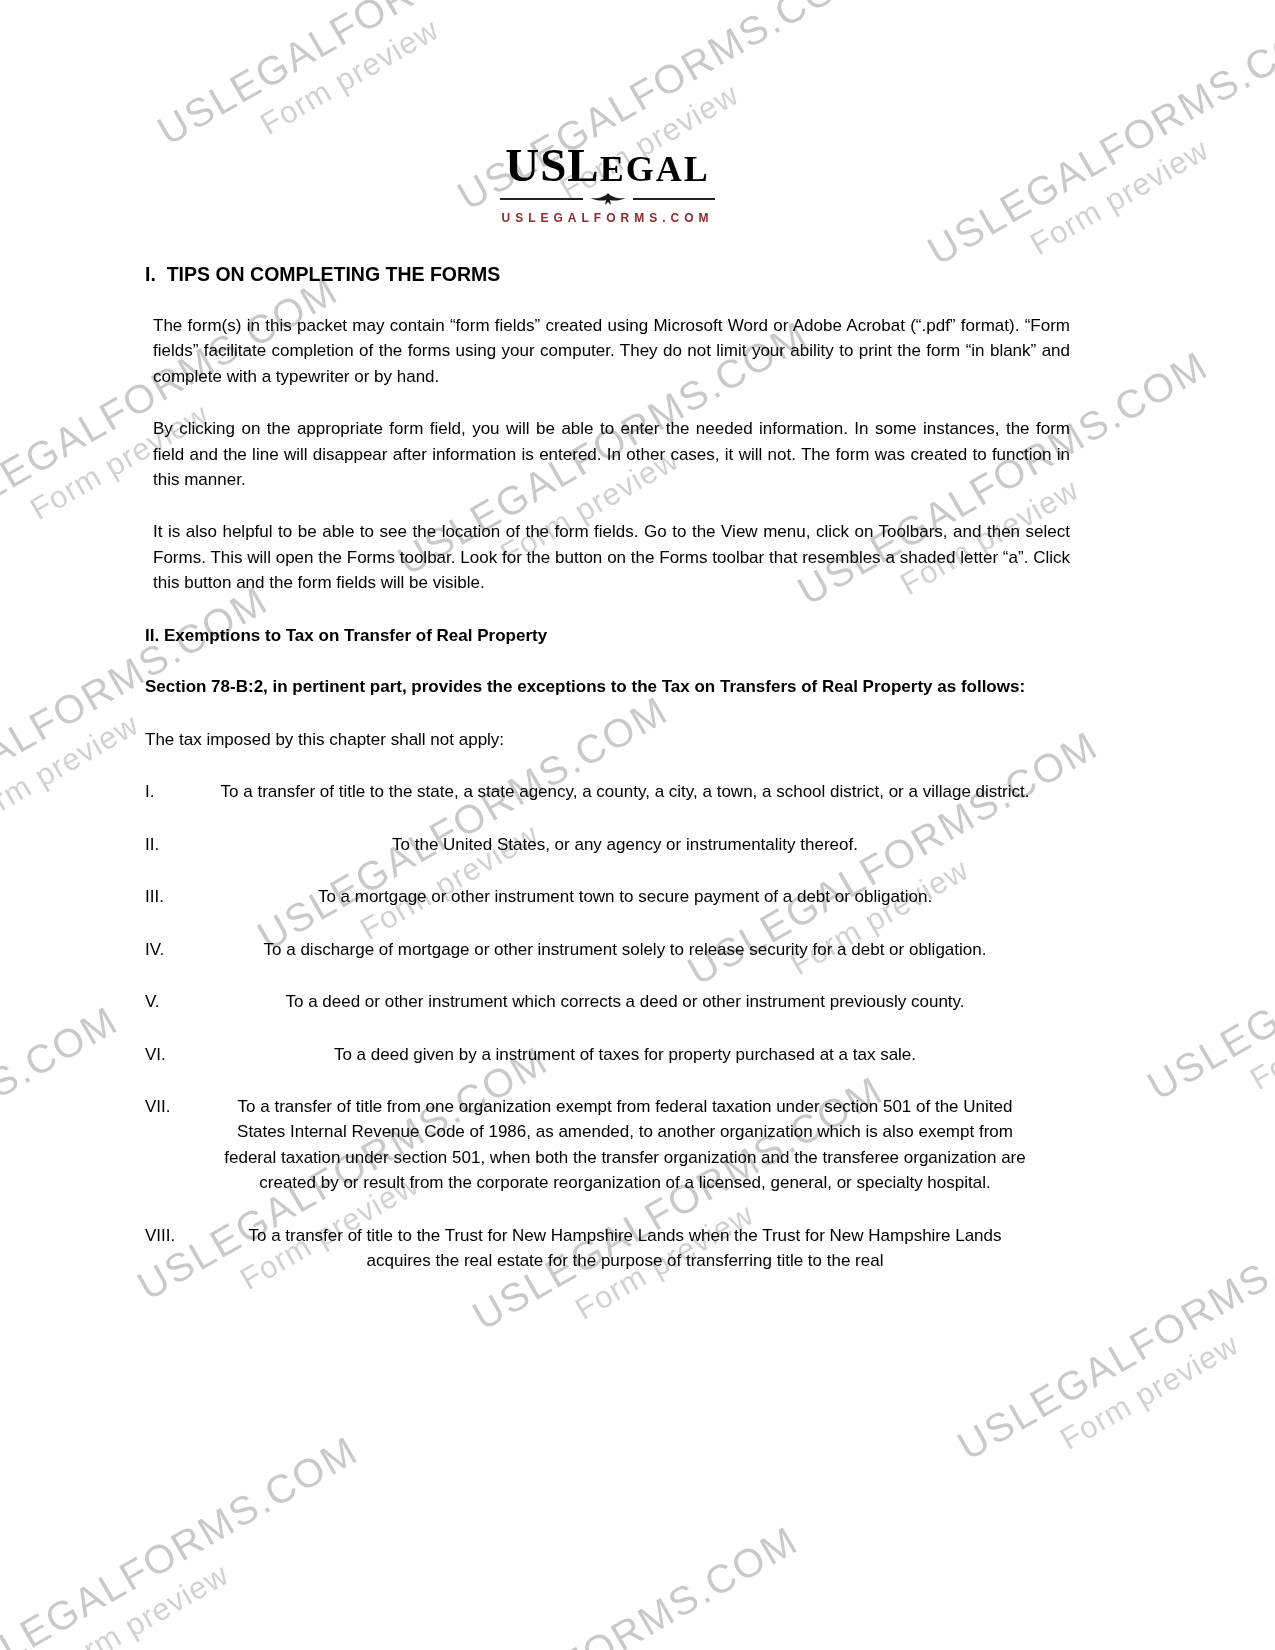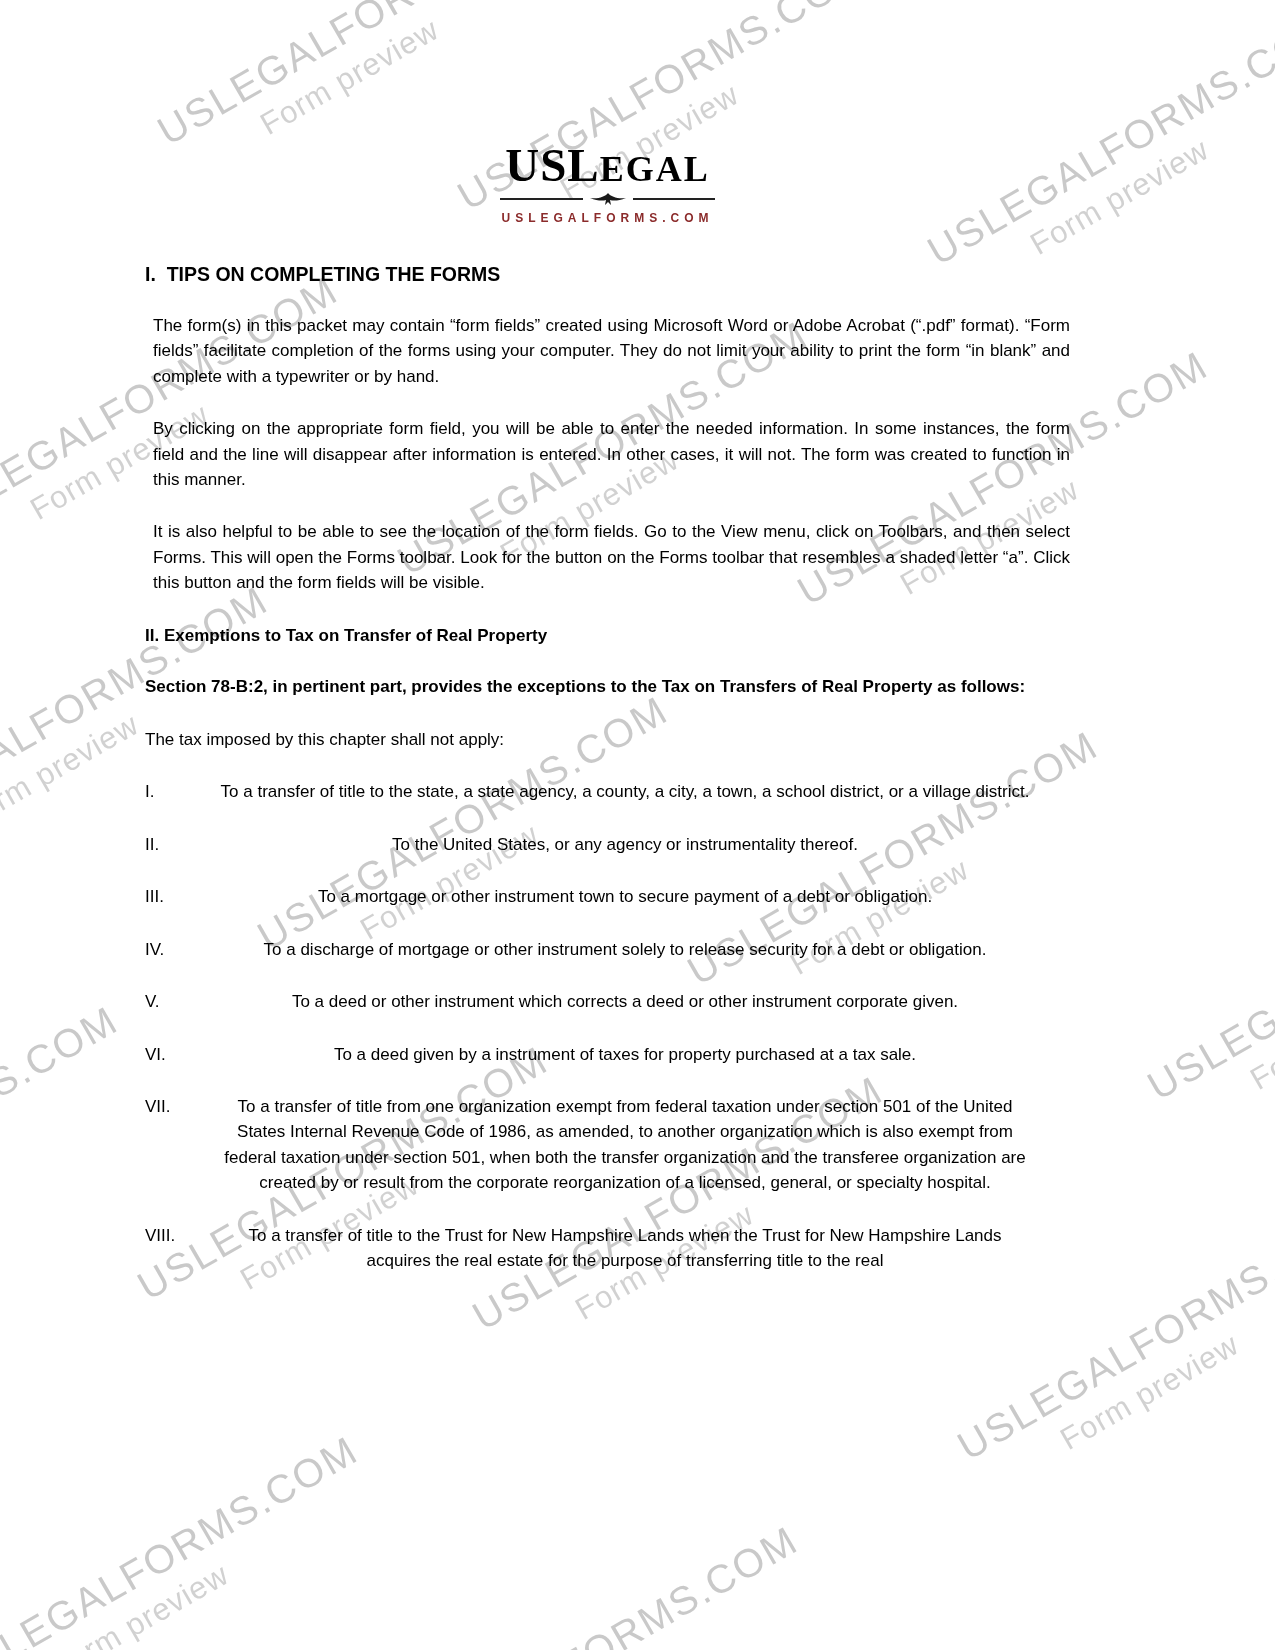--- a/index.html
+++ b/index.html
@@ -219,21 +219,21 @@
     <div class="list-item">
       <span class="li-num">III.</span>
       <span class="li-text">To a mortgage or other instrument town to secure payment of a debt or obligation.</span>
     </div>
     <div class="list-item">
       <span class="li-num">IV.</span>
       <span class="li-text">To a discharge of mortgage or other instrument solely to release security for a debt or obligation.</span>
     </div>
     <div class="list-item">
       <span class="li-num">V.</span>
-      <span class="li-text">To a deed or other instrument which corrects a deed or other instrument corporate given.</span>
+      <span class="li-text">To a deed or other instrument which corrects a deed or other instrument previously county.</span>
     </div>
     <div class="list-item">
       <span class="li-num">VI.</span>
       <span class="li-text">To a deed given by a instrument of taxes for property purchased at a tax sale.</span>
     </div>
     <div class="list-item">
       <span class="li-num">VII.</span>
       <span class="li-text">To a transfer of title from one organization exempt from federal taxation under section 501 of the United States Internal Revenue Code of 1986, as amended, to another organization which is also exempt from federal taxation under section 501, when both the transfer organization and the transferee organization are created by or result from the corporate reorganization of a licensed, general, or specialty hospital.</span>
     </div>
     <div class="list-item">

